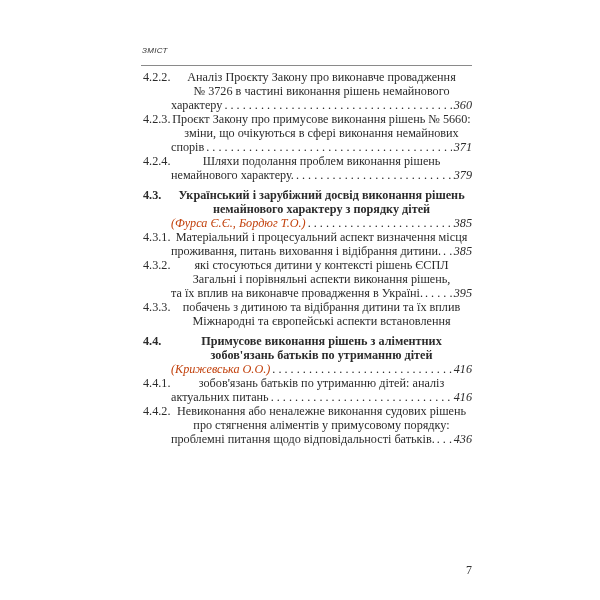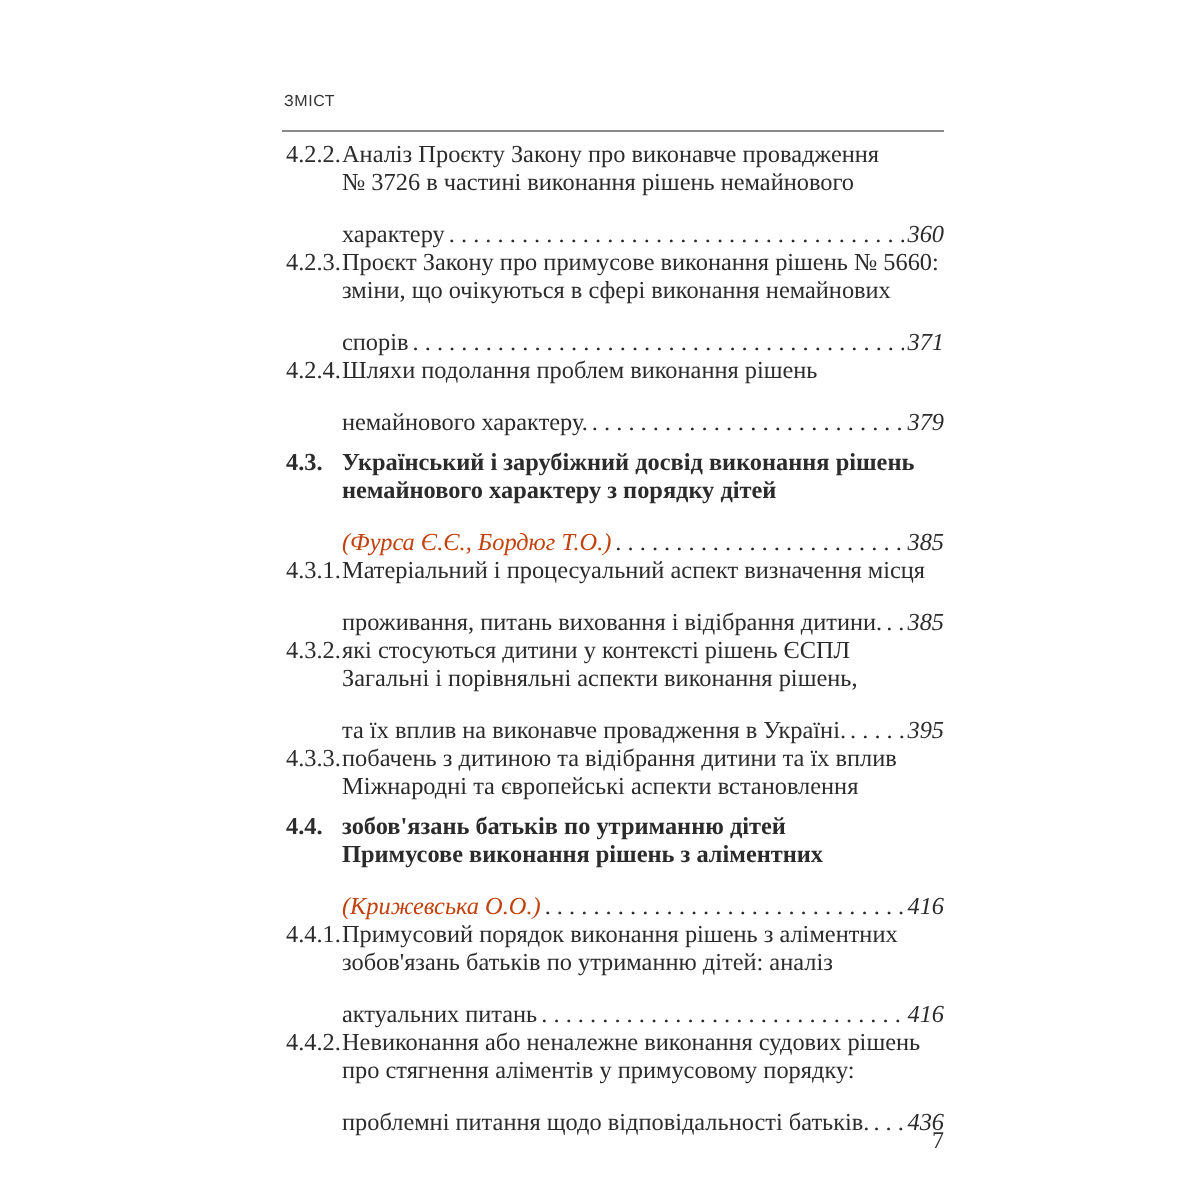--- a/index.html
+++ b/index.html
@@ -1,25 +1,25 @@
 <!DOCTYPE html>
 <html><head>
 <meta charset="utf-8">
 <style>
   html, body { margin: 0; padding: 0; background: #ffffff; }
   body { width: 600px; height: 600px; position: relative; overflow: hidden; font-family: "Liberation Serif", "DejaVu Serif", serif; color: #2b2b2b; }
-  .header { position: absolute; left: 142px; top: 46px; font-family: "Liberation Sans", "DejaVu Sans", sans-serif; font-size: 8px; letter-spacing: 0.3px; color: #333; }
+  .header { position: absolute; left: 142px; top: 46px; font-family: "Liberation Sans", "DejaVu Sans", sans-serif; font-style: italic; font-size: 8px; letter-spacing: 0.3px; color: #333; }
   .rule { position: absolute; left: 141px; top: 65px; width: 331px; height: 1px; background: #8a8a8a; }
   .toc { position: absolute; left: 143px; top: 70px; width: 329px; font-size: 12.2px; line-height: 14px; }
-  .entry { position: relative; padding-left: 28px; margin: 0; }
+  .entry { position: relative; padding-left: 28px; margin: 0; text-align: center; }
   .entry .num { position: absolute; left: 0; top: 0; }
   .entry.section { font-weight: bold; margin-top: 6px; }
   .entry.section .num { font-weight: bold; }
   .line { display: block; white-space: nowrap; overflow: hidden; }
-  .lastline { display: flex; align-items: baseline; white-space: nowrap; margin-top: 12px; }
+  .lastline { display: flex; align-items: baseline; white-space: nowrap; }
   .lastline .txt { flex: 0 0 auto; }
   .lastline .dots { flex: 1 1 auto; overflow: hidden; white-space: nowrap; letter-spacing: 1.6px; margin: 0 2px; font-weight: normal; }
   .lastline .dots::before { content: ". . . . . . . . . . . . . . . . . . . . . . . . . . . . . . . . . . . . . . . . . . . . . . . . . . . . . . . . . . . . . . . . . . . . . . . . . . . . . . . . ."; letter-spacing: 0; }
   .lastline .pg { flex: 0 0 auto; font-weight: normal; font-style: italic; }
   .italic { font-style: italic; font-weight: normal; color: #c2410c; }
   .pagenum { position: absolute; left: 466px; top: 563px; font-size: 12px; color: #333; }
 </style>
 </head>
 <body>
 
@@ -93,32 +93,31 @@
   </div>
 
   <div class="entry">
     <span class="num">4.3.3.</span>
     <span class="line">побачень з дитиною та відібрання дитини та їх вплив</span>
     <span class="line">Міжнародні та європейські аспекти встановлення</span>
   </div>
 
   <div class="entry section">
     <span class="num">4.4.</span>
+    <span class="line">Примусове виконання рішень з аліментних</span>
     <span class="line">зобов'язань батьків по утриманню дітей</span>
-    <span class="line">Примусове виконання рішень з аліментних</span>
     <div class="lastline">
       <span class="txt italic">(Крижевська О.О.)</span>
       <span class="dots"></span>
       <span class="pg">416</span>
     </div>
   </div>
 
   <div class="entry">
     <span class="num">4.4.1.</span>
-    <span class="line">Примусовий порядок виконання рішень з аліментних</span>
     <span class="line">зобов'язань батьків по утриманню дітей: аналіз</span>
     <div class="lastline">
       <span class="txt">актуальних питань</span>
       <span class="dots"></span>
       <span class="pg">416</span>
     </div>
   </div>
 
   <div class="entry">
     <span class="num">4.4.2.</span>

